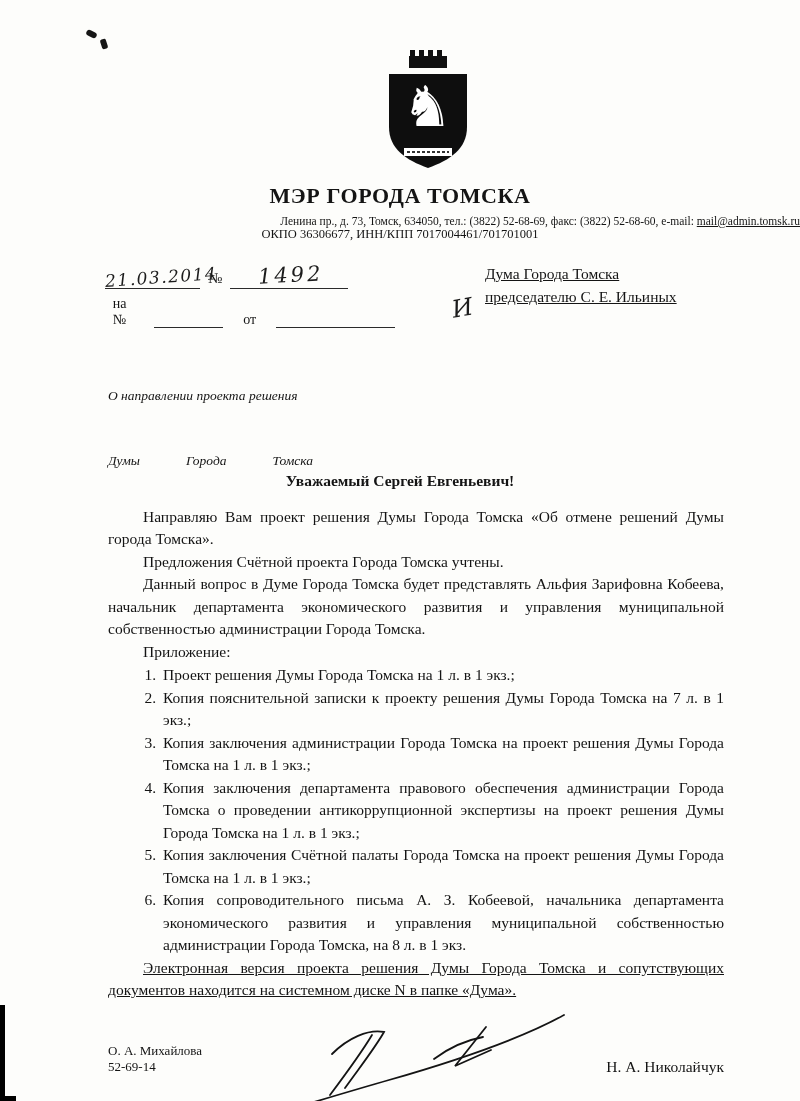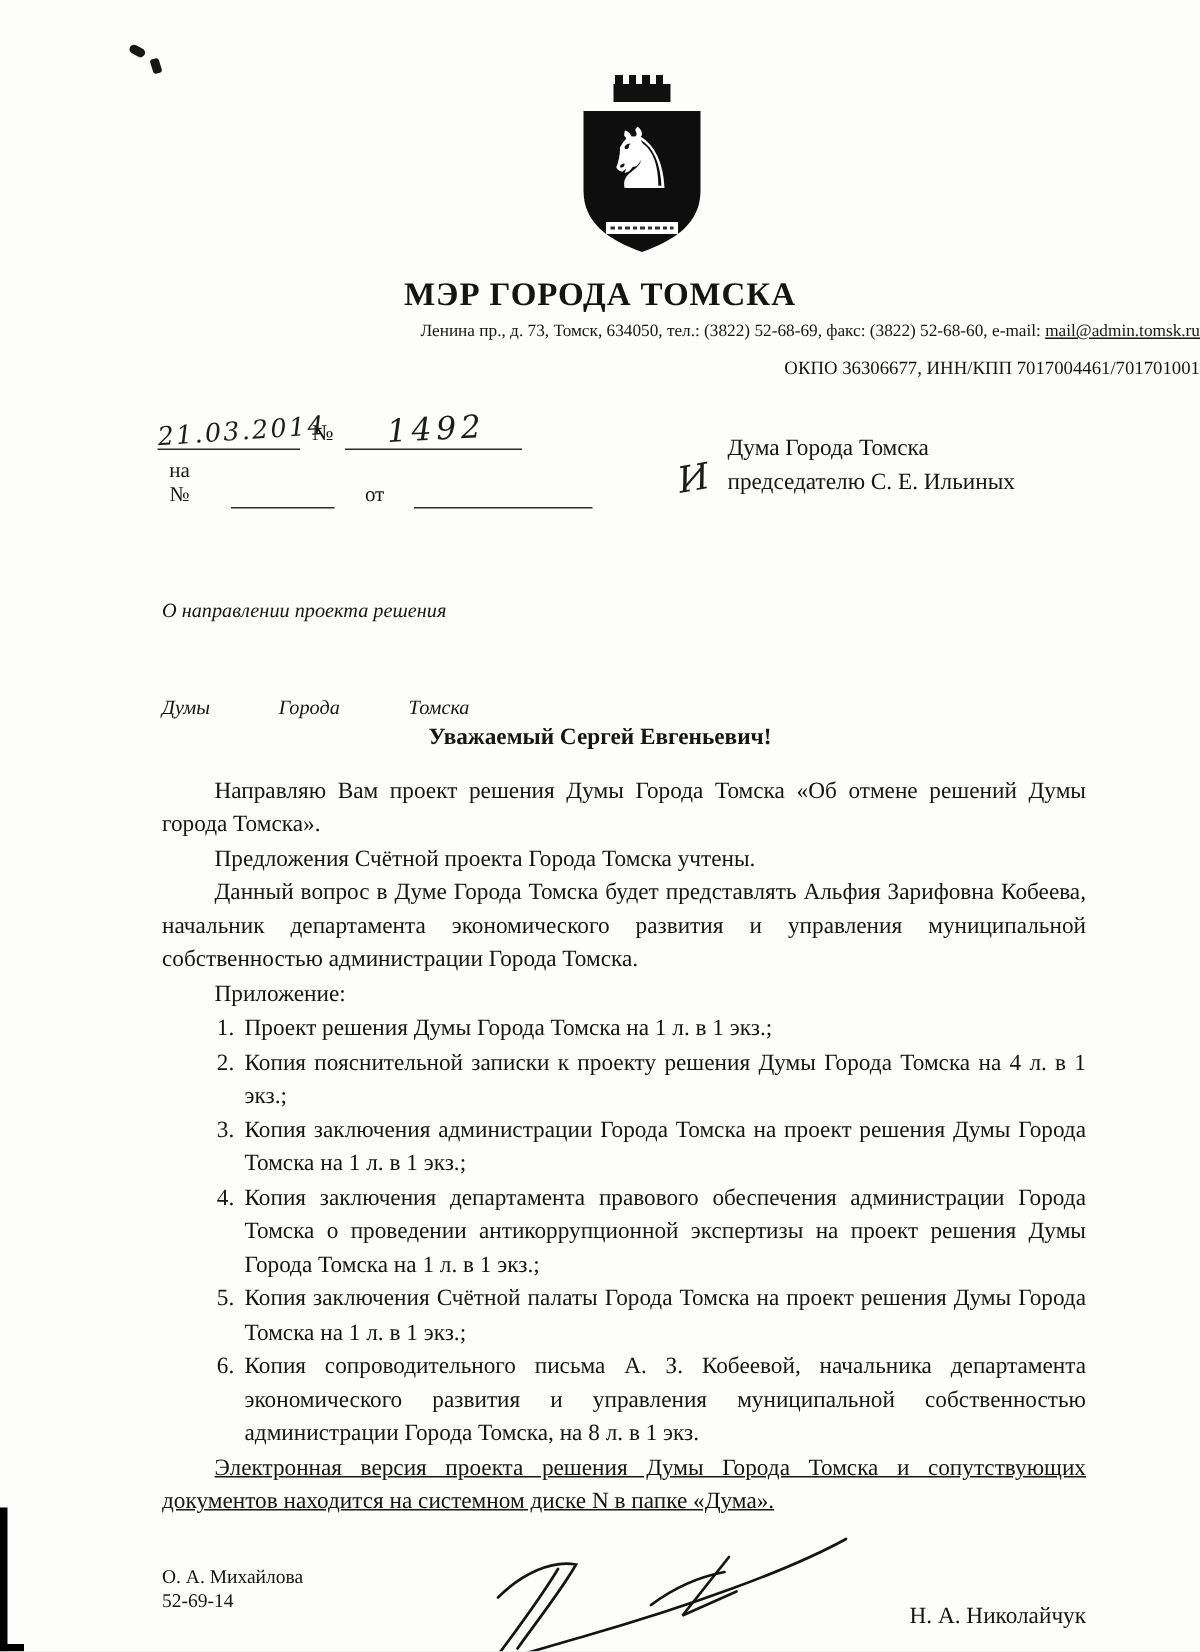--- a/index.html
+++ b/index.html
@@ -26,40 +26,40 @@
   .horse-glyph { position:absolute; top:8px; left:50%; transform:translateX(-52%);
     color:#fff; font-size:56px; line-height:1; font-family:"DejaVu Sans", sans-serif; }
   .ribbon { position:absolute; bottom:15px; left:50%; transform:translateX(-50%);
     width:48px; height:8px; background:#fff; }
   .ribbon::after { content:""; position:absolute; top:3px; left:3px; right:3px; height:2px;
     background:repeating-linear-gradient(90deg,#333 0 3px, transparent 3px 5px); }
 
   .org-name { text-align:center; font-size:22px; font-weight:bold; letter-spacing:0.6px; margin-top:12px; }
   .contact-line { text-align:right; font-size:11.5px; margin-top:6px; }
   .contact-line .email { text-decoration:underline; }
-  .codes-line { text-align:right; font-size:12.5px; margin-top:11px; }
+  .codes-line { text-align:center; font-size:12.5px; }
 
   
   .ref-zone { position:relative; margin-top:20px; height:100px; }
   .ref-block { margin-left:105px; width:290px; font-size:14.5px; }
   .ref-row1 { display:flex; align-items:flex-end; gap:8px; }
   .blank { border-bottom:1.4px solid #2a2a2a; position:relative; height:26px; }
   .blank.date-blank { width:95px; }
   .blank.num-blank { width:118px; }
   .blank.s1 { width:72px; height:18px; }
   .blank.s2 { width:124px; height:18px; }
   .ref-row2 { display:flex; align-items:flex-end; gap:20px; margin-top:7px; font-size:14px;text-align:center; }
   .hand { font-family:"DejaVu Serif", serif; font-style:italic; color:#1c1c1c; }
   .hand-date { position:absolute; left:0; bottom:1px; font-size:17px; letter-spacing:1.5px;
     transform:rotate(-4deg); white-space:nowrap; }
   .hand-num { position:absolute; left:28px; bottom:1px; font-size:21px; letter-spacing:3px;
     transform:rotate(-3deg); }
   .num-label { font-size:15px; padding-bottom:2px; }
 
-  .recipient { position:absolute; left:485px; top:14px; font-size:15.5px; line-height:1.5; }
+  .recipient { position:absolute; left:485px; top:0; font-size:15.5px; line-height:1.5;text-decoration:underline; }
   .hand-mark { position:absolute; left:452px; top:32px; font-size:24px; transform:rotate(-10deg); }
 
   
   .subject { margin:24px 0 0 108px; font-style:italic; font-size:13.5px; line-height:1.55; }
   .subject .line2 { width:205px; text-align:justify; text-align-last:justify;margin-top:44px; }
 
   
   .salutation { text-align:center; font-weight:bold; font-size:15.5px; }
   .bodytext { margin:16px 76px 0 108px; font-size:15.5px; line-height:22.5px; text-align:justify; }
   .bodytext p { margin:0; text-indent:35px; }
@@ -138,21 +138,21 @@
   <div class="salutation">Уважаемый Сергей Евгеньевич!</div>
 
   <div class="bodytext">
     <p>Направляю Вам проект решения Думы Города Томска «Об отмене решений Думы города Томска».</p>
     <p>Предложения Счётной проекта Города Томска учтены.</p>
     <p>Данный вопрос в Думе Города Томска будет представлять Альфия Зарифовна Кобеева, начальник департамента экономического развития и управления муниципальной собственностью администрации Города Томска.</p>
 
     <p class="attach-title">Приложение:</p>
     <ol class="attach-list">
       <li>Проект решения Думы Города Томска на 1 л. в 1 экз.;</li>
-      <li>Копия пояснительной записки к проекту решения Думы Города Томска на 4 л. в 1 экз.;</li>
+      <li>Копия пояснительной записки к проекту решения Думы Города Томска на 7 л. в 1 экз.;</li>
       <li>Копия заключения администрации Города Томска на проект решения Думы Города Томска на 1 л. в 1 экз.;</li>
       <li>Копия заключения департамента правового обеспечения администрации Города Томска о проведении антикоррупционной экспертизы на проект решения Думы Города Томска на 1 л. в 1 экз.;</li>
       <li>Копия заключения Счётной палаты Города Томска на проект решения Думы Города Томска на 1 л. в 1 экз.;</li>
       <li>Копия сопроводительного письма А. З. Кобеевой, начальника департамента экономического развития и управления муниципальной собственностью администрации Города Томска, на 8 л. в 1 экз.</li>
     </ol>
 
     <p class="closing">Электронная версия проекта решения Думы Города Томска и сопутствующих документов находится на системном диске N в папке «Дума».</p>
   </div>
 
   <div class="sig-area">

